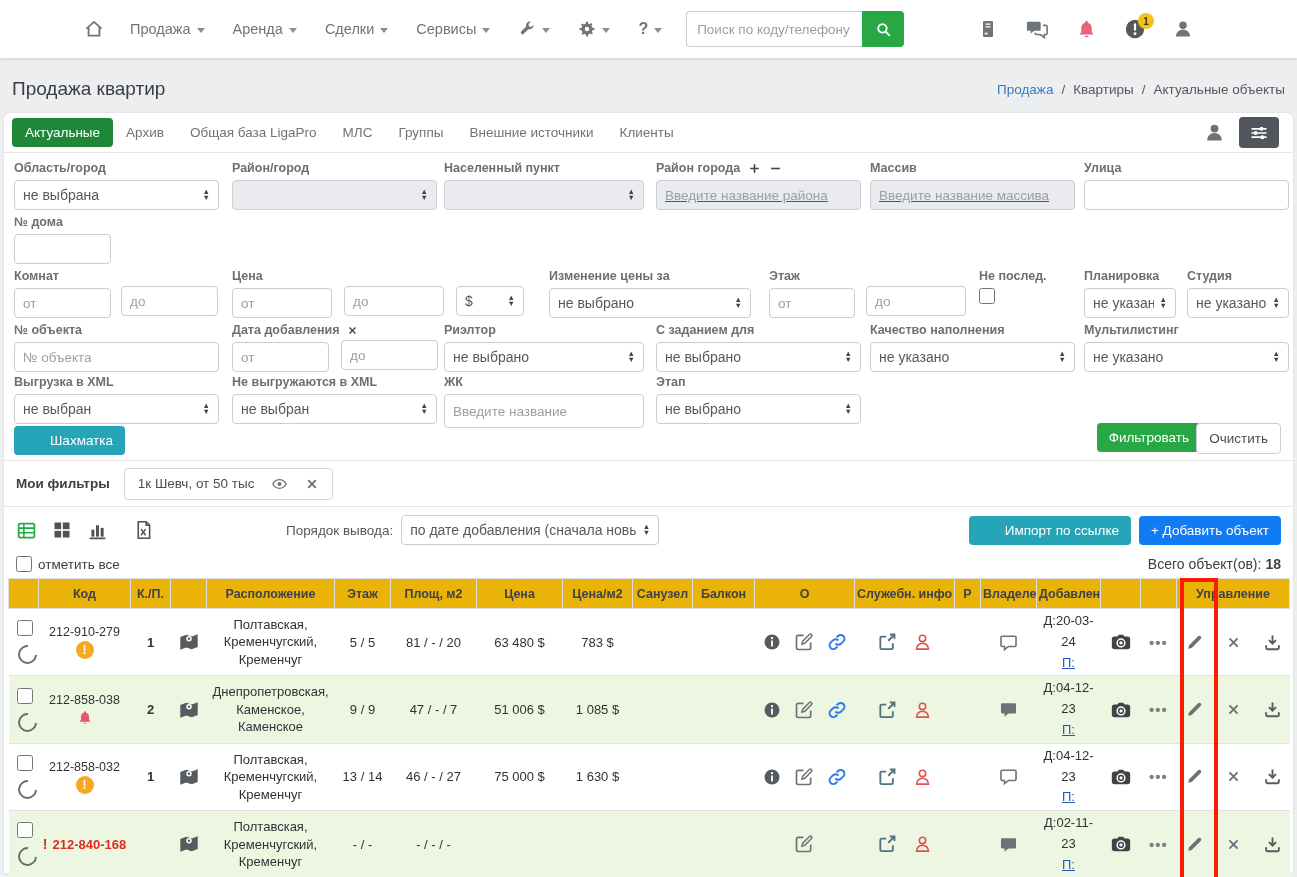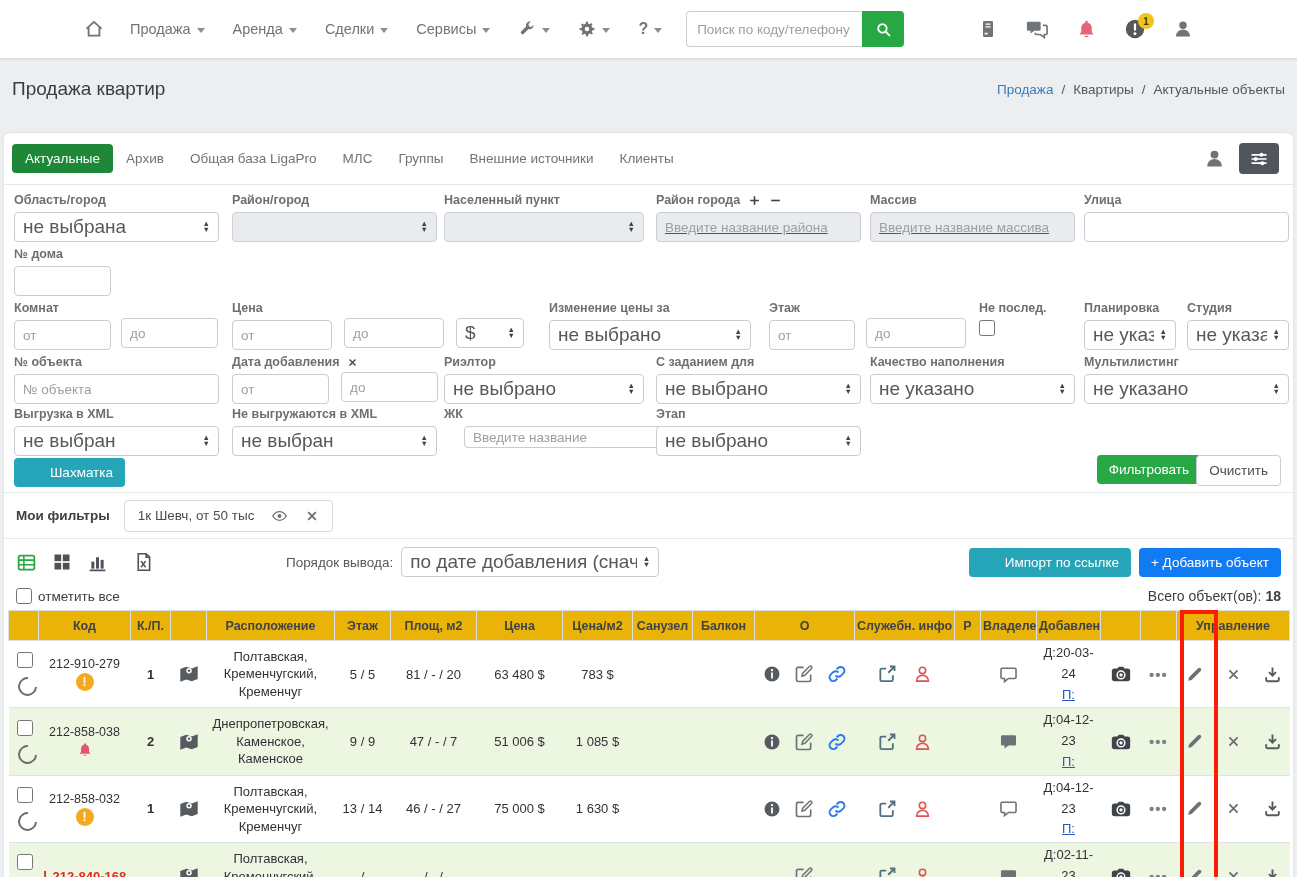--- a/index.html
+++ b/index.html
@@ -35,34 +35,34 @@
 
   
   .page-head { display:flex; justify-content:space-between; align-items:center; padding:20px 12px 13px; }
   .page-title { font-size:19px; color:#3a3e43; }
   .breadcrumb { font-size:13.5px; color:#55595d; display:flex; gap:8px; }
   .breadcrumb .bc-link { color:#3b7bbf; cursor:pointer; }
 
   
   .card { background:#fff; margin:0 4px; border-radius:6px 6px 0 0; box-shadow:0 0 2px rgba(0,0,0,.12); height:760px; }
 
-  .tabs { display:flex; align-items:center; padding:10px 8px; border-bottom:1px solid #e4e6e8;margin-top:20px; }
+  .tabs { display:flex; align-items:center; padding:4px 8px; border-bottom:1px solid #e4e6e8; }
   .tab { padding:7px 13px; font-size:13.5px; color:#6f7478; cursor:pointer; white-space:nowrap; }
   .tab.active { background:#1e8838; color:#fff; border-radius:4px; }
   .tabs-right { margin-left:auto; display:flex; align-items:center; gap:14px; padding-right:6px; }
   .slider-btn { width:40px; height:31px; background:#51565c; border-radius:4px; display:flex;
     align-items:center; justify-content:center; color:#fff; cursor:pointer; }
 
   
   .filter-panel { position:relative; height:308px; border-bottom:1px solid #e6e8ea; }
   .fg { position:absolute; }
   .flabel { display:flex; align-items:center; gap:8px; font-weight:bold; color:#6b7075; font-size:12.5px; margin-bottom:5px; white-space:nowrap; }
   .ctl { height:30px; border:1px solid #c8cdd2; border-radius:4px; background:#fff;
     display:flex; align-items:center; justify-content:space-between; padding:0 8px;
-    color:#55595e; font-size:19px; overflow:hidden; cursor:pointer; }
+    color:#55595e; font-size:14px; overflow:hidden; cursor:pointer; }
   .ctl .val { white-space:nowrap; overflow:hidden; }
   .ctl.disabled { background:#e9ebee; border-color:#cdd2d6; cursor:default; }
   input.txt { height:30px; width:100%; border:1px solid #c8cdd2; border-radius:4px; padding:0 8px;
     font-size:13.5px; color:#555; outline:none; font-family:"Liberation Sans", sans-serif; }
   input.txt::placeholder { color:#9aa0a5; }
   input.txt.disabled { background:#e9ebee;text-decoration:underline; }
   .sel-caret { display:flex; flex-direction:column; align-items:center; color:#3f4449;
     font-size:7.5px; line-height:6px; margin-left:6px; flex:0 0 auto; }
   .sel-caret::before { content:"▲"; }
   .sel-caret::after { content:"▼"; }
@@ -542,21 +542,21 @@
     </div>
     <div class="fg" style="left:228px;top:222px;width:205px">
       <div class="flabel">Не выгружаются в XML</div>
       <div class="ctl">
           <span class="val">не выбран</span>
           <span class="sel-caret"></span>
         </div>
     </div>
     <div class="fg" style="left:440px;top:222px;width:200px">
       <div class="flabel">ЖК</div>
-      <input class="txt" style="height: 22px; margin-left: 20px;" placeholder="Введите название">
+      <input class="txt" style="height: 34px;" placeholder="Введите название">
     </div>
     <div class="fg" style="left:652px;top:222px;width:205px">
       <div class="flabel">Этап</div>
       <div class="ctl">
           <span class="val">не выбрано</span>
           <span class="sel-caret"></span>
         </div>
     </div>
 
     <button class="btn btn-teal" style="position:absolute;left:10px;top:273px">Шахматка</button>

